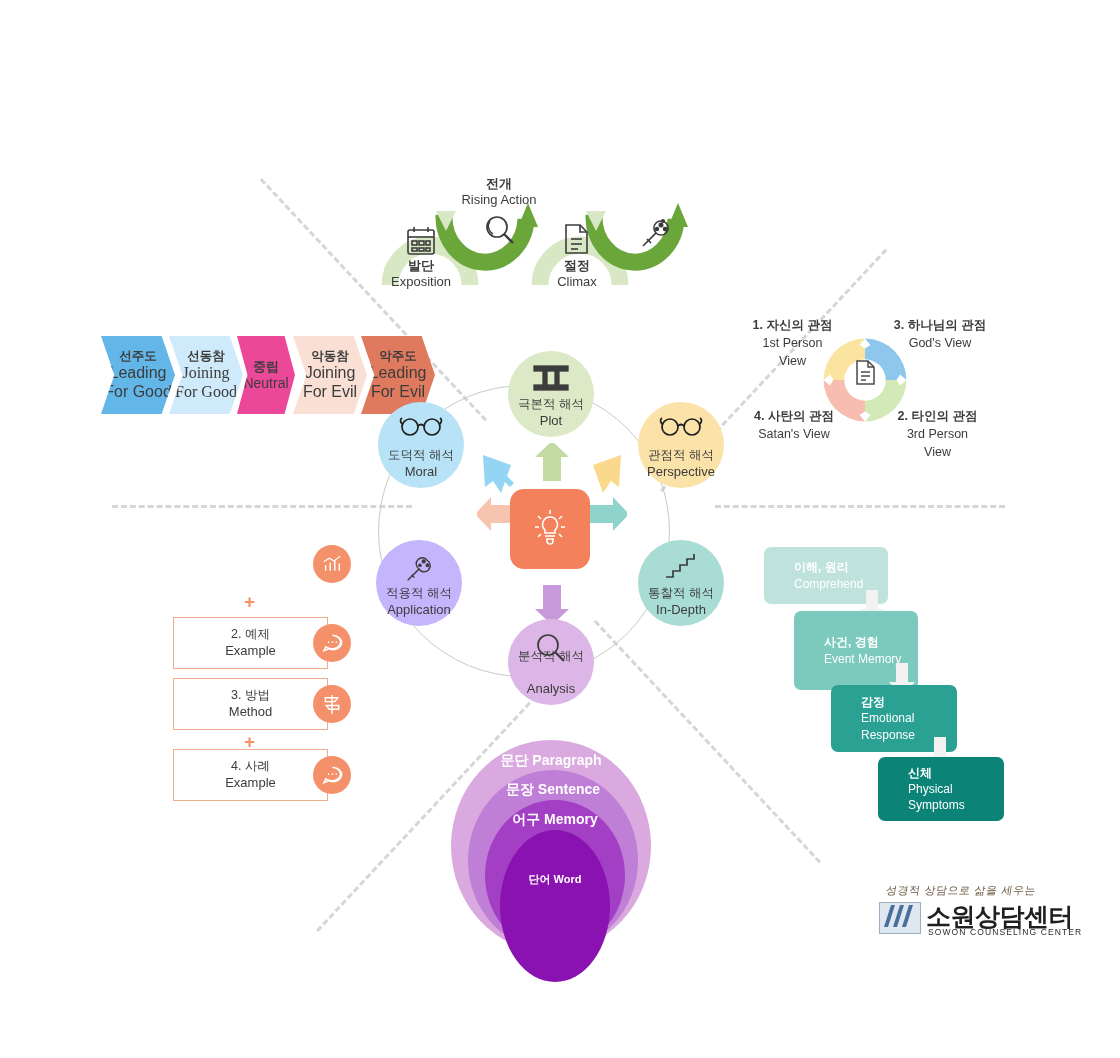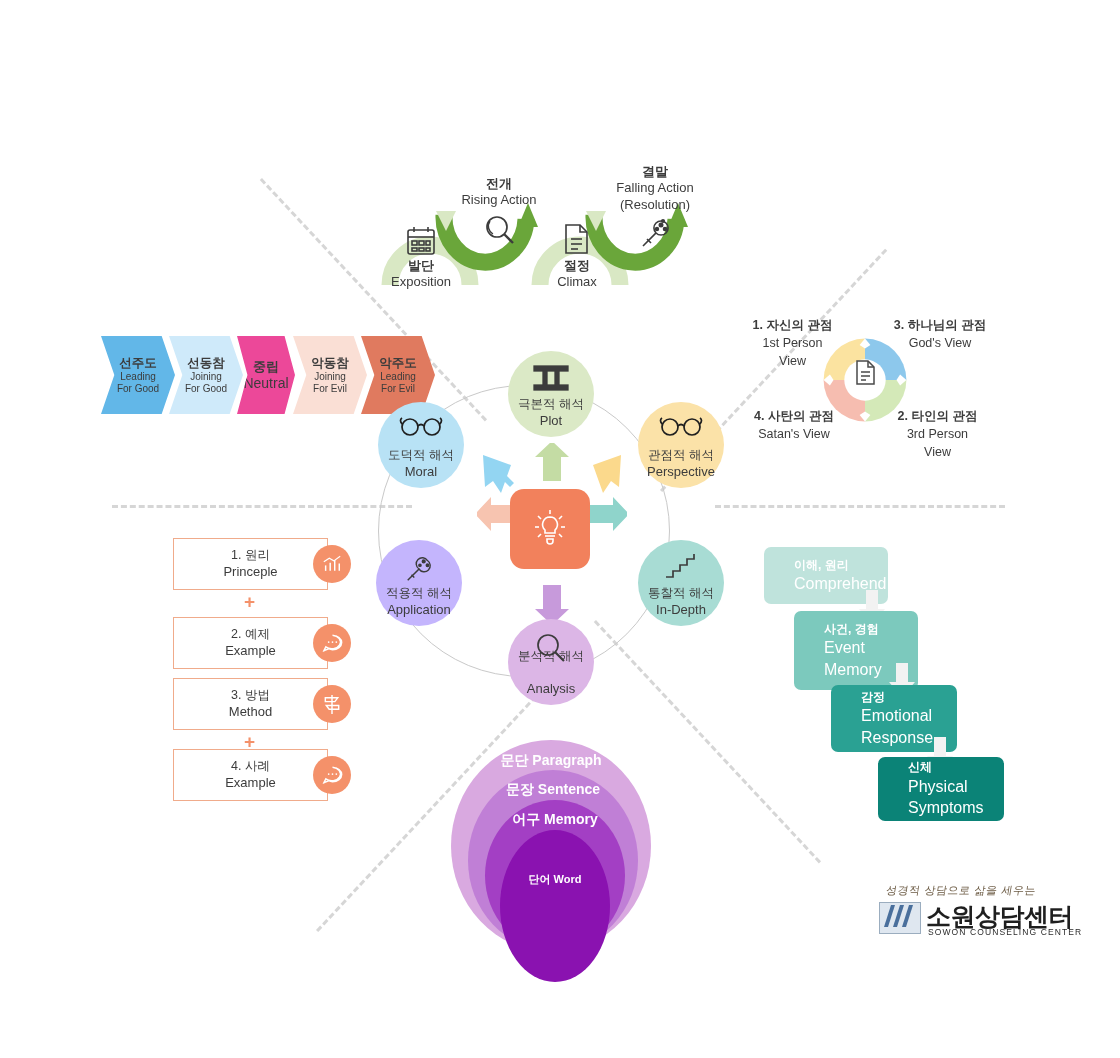--- a/index.html
+++ b/index.html
@@ -45,21 +45,21 @@
     height: 78px;
     display: flex;
     flex-direction: column;
     justify-content: center;
     align-items: center;
     clip-path: polygon(0% 0%, 82% 0%, 100% 50%, 82% 100%, 0% 100%, 18% 50%);
     margin-right: -6px;
     text-align: center;
   }
   .hex .kr { font-size: 12.5px; font-weight: bold; color: #3c3c3c; line-height: 1.2; }
-  .hex .en { font-size: 10px; color: #3c3c3c; line-height: 1.15; }
+  .hex .en { font-size: 16px; color: #3c3c3c; line-height: 1.15; }
   .hex.neutral .kr { font-size: 13px; }
   .hex.neutral .en { font-size: 14px; }
 
   
   .wheel-ring {
     position: absolute;
     border: 1.4px solid #c9c9c9;
     border-radius: 50%;
   }
   .node {
@@ -136,21 +136,21 @@
     position: absolute;
     border-radius: 7px;
     box-sizing: border-box;
     display: flex;
     flex-direction: column;
     justify-content: center;
     padding-left: 30px;
     color: #ffffff;
   }
   .cbox .kr { font-size: 12px; font-weight: bold; line-height: 1.35; }
-  .cbox .en { font-size: 16px; line-height: 1.35; }
+  .cbox .en { font-size: 12px; line-height: 1.35; }
   .cascade-arrow {
     position: absolute;
     width: 26px; height: 34px;
     background: #f2f2f2;
     clip-path: polygon(27% 0%, 73% 0%, 73% 56%, 100% 56%, 50% 100%, 0% 56%, 27% 56%);
     filter: drop-shadow(1px 2px 1px rgba(0,0,0,0.18));
   }
 
   
   .conc {
@@ -270,33 +270,28 @@
     <span class="en">Exposition</span>
   </div>
   <div class="arc-label" style="left:444px; top:176px; width:110px;">
     <span class="kr">전개</span>
     <span class="en">Rising Action</span>
   </div>
   <div class="arc-label" style="left:532px; top:258px; width:90px;">
     <span class="kr">절정</span>
     <span class="en">Climax</span>
   </div>
-  <div class="arc-label" style="left:596px; top:164px; width:118px;">
-    <span class="kr">결말</span>
-    <span class="en">Falling Action</span>
-    <span class="en">(Resolution)</span>
-  </div>
 
   <div class="hexrow" style="left:101px; top:336px;">
     <div class="hex" style="background:#62b7e8;">
       <span class="kr">선주도</span>
       <span class="en">Leading</span>
       <span class="en">For Good</span>
     </div>
-    <div class="hex" style="background:#cfeafa;">
+    <div class="hex" style="background:#cfeafa;font-family:Liberation Serif, serif;">
       <span class="kr">선동참</span>
       <span class="en">Joining</span>
       <span class="en">For Good</span>
     </div>
     <div class="hex neutral" style="background:#ec4899; width:58px; margin-right:-2px;">
       <span class="kr">중립</span>
       <span class="en">Neutral</span>
     </div>
     <div class="hex" style="background:#fadfd5;">
       <span class="kr">악동참</span>
@@ -452,24 +447,20 @@
   <div class="donut-lbl" style="left:880px; top:407px; width:115px;">
     <span class="kr"><span>2.</span> <span>타인의 관점</span></span>
     <span>3rd Person</span><br>
     <span>View</span>
   </div>
   <div class="donut-lbl" style="left:735px; top:407px; width:118px;">
     <span class="kr"><span>4.</span> <span>사탄의 관점</span></span>
     <span>Satan's View</span>
   </div>
 
-  <div class="tbox" style="left:173px; top:538px; width:155px; height:52px;">
-    <span class="kr">1. 원리</span>
-    <span class="en">Princeple</span>
-  </div>
   <div class="tcircle" style="left:313px; top:545px;">
     <svg width="20" height="19" viewBox="0 0 22 20" fill="none" stroke="#ffffff" stroke-width="1.6">
       <line x1="4" y1="17" x2="4" y2="11"></line>
         <line x1="9" y1="17" x2="9" y2="8"></line>
       <line x1="14" y1="17" x2="14" y2="5"></line>
         <line x1="19" y1="17" x2="19" y2="9"></line>
       <path d="M2 7 L8 3 L13 6 L20 1" stroke-width="1.3"></path>
     </svg>
   </div>
   <div class="plus" style="left:244px; top:592px;">+</div>

